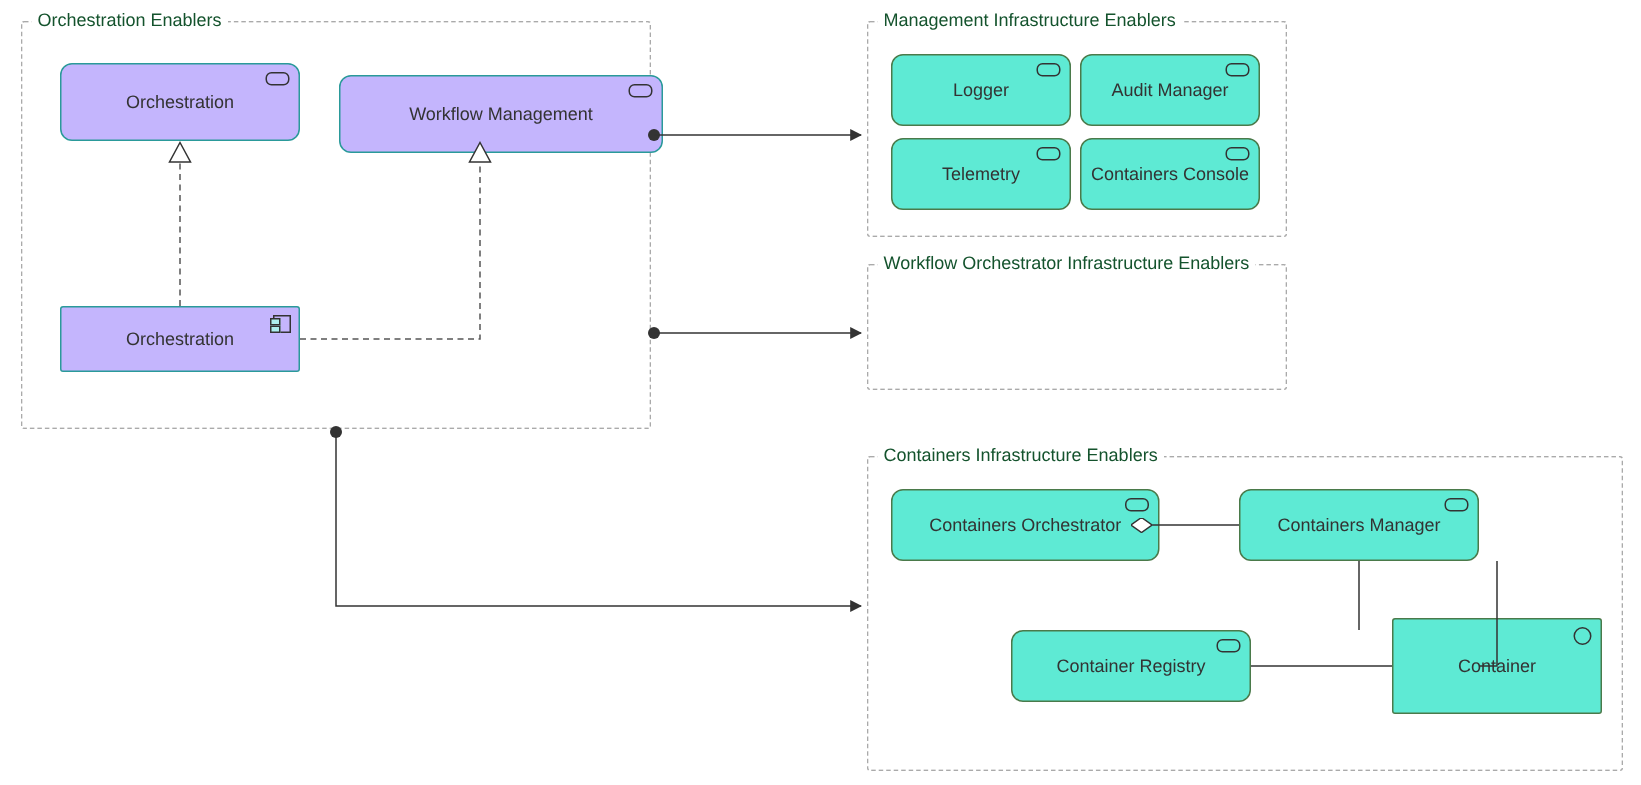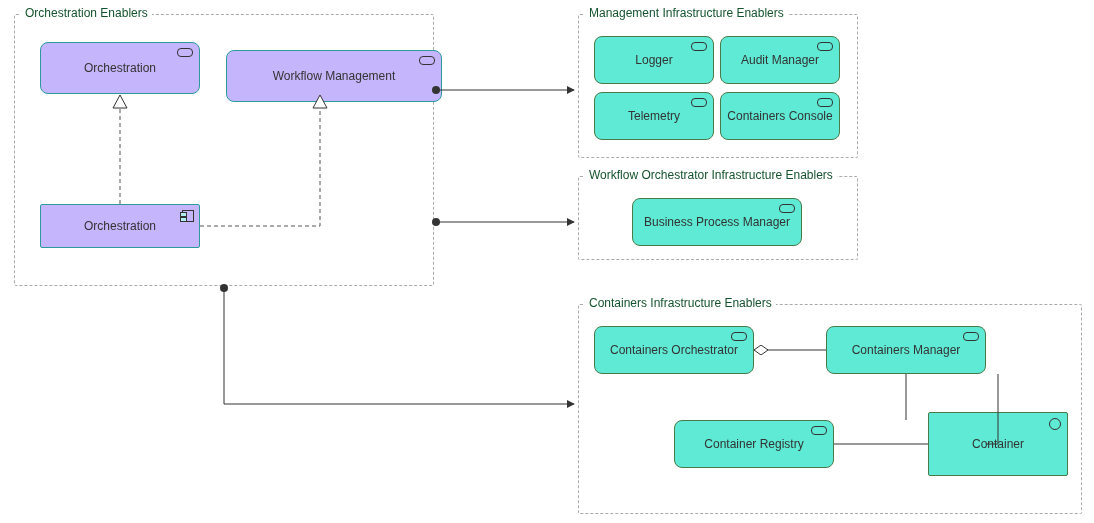--- a/index.html
+++ b/index.html
@@ -66,26 +66,22 @@
 <div class="element green" style="left:594px;top:92px;width:120px;height:48px">
  <span>Telemetry</span>
  <span class="pill-badge"></span>
 </div>
 
 <div class="element green" style="left:720px;top:92px;width:120px;height:48px">
  <span>Containers Console</span>
  <span class="pill-badge"></span>
 </div>
 
-<div class="element green" style="left:632px;top:198px;width:170px;height:48px">
- <span>Business Process Manager</span>
- <span class="pill-badge"></span>
-</div>
 
-<div class="element green" style="left:594px;top:326px;width:160px;height:48px">
+<div class="element green" style="left:594px;top:326px;width:179px;height:48px">
  <span>Containers Orchestrator</span>
  <span class="pill-badge"></span>
 </div>
 
 <div class="element green" style="left:674px;top:420px;width:160px;height:48px">
  <span>Container Registry</span>
  <span class="pill-badge"></span>
 </div>
 
 <div class="element green" style="left:826px;top:326px;width:160px;height:48px">

